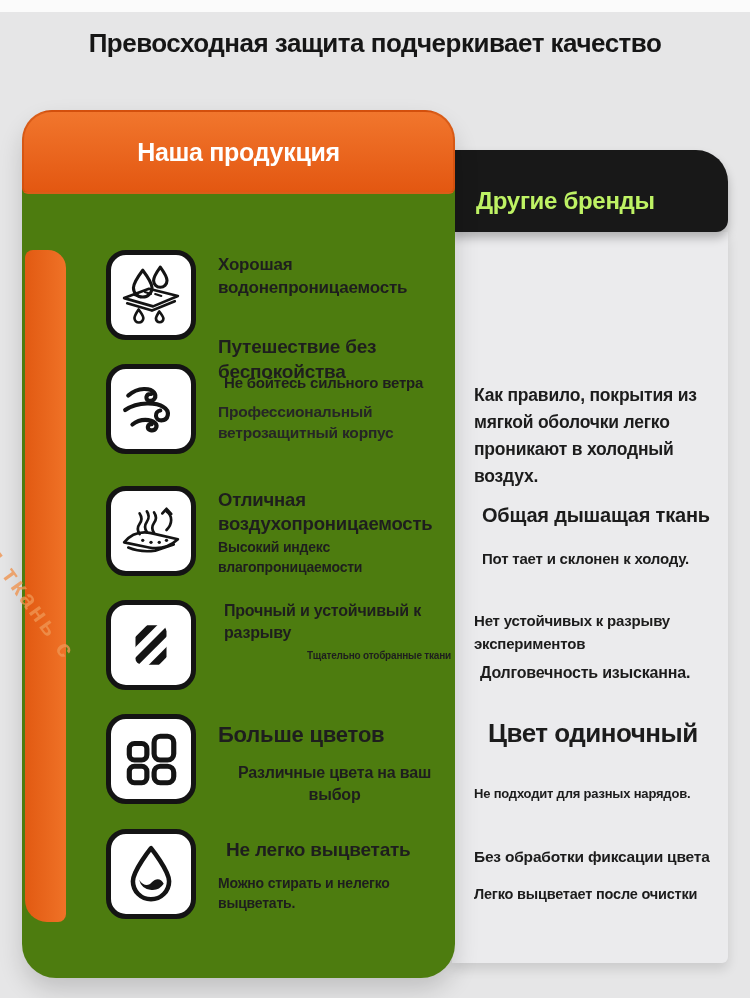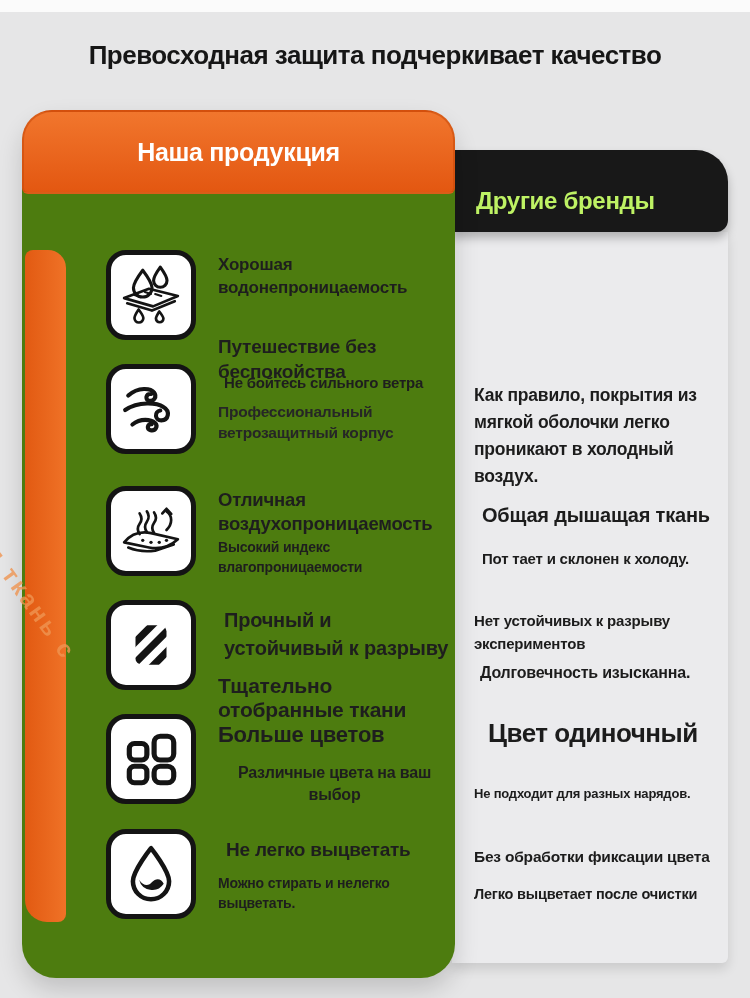--- a/index.html
+++ b/index.html
@@ -1,20 +1,20 @@
 <!DOCTYPE html>
 <html><head>
 <meta charset="utf-8">
 <style>
   html,body{margin:0;padding:0;}
   body{font-family:"Liberation Sans",sans-serif;background:#d9d9d9;}
   .stage{position:relative;width:750px;height:998px;background:#e6e6e7;overflow:hidden;}
   .top-strip{position:absolute;left:0;top:0;width:100%;height:12px;background:#fbfbfb;}
   .page-title{position:absolute;left:0;top:28px;width:100%;text-align:center;
-    font-size:26px;font-weight:bold;color:#161616;letter-spacing:-0.5px;margin-top:12px;}
+    font-size:26px;font-weight:bold;color:#161616;letter-spacing:-0.5px;}
 
   
   .right-panel{position:absolute;left:452px;top:150px;width:276px;height:813px;z-index:1;}
   .right-header{position:absolute;left:0;top:0;width:100%;height:82px;background:#181818;
     border-radius:0 32px 12px 0;display:flex;align-items:center;
     box-shadow:0 6px 10px rgba(0,0,0,.25);}
   .right-header span{color:#bef264;font-size:24px;font-weight:bold;padding-left:24px;letter-spacing:-0.3px;margin-top:20px;}
   .right-body{position:absolute;left:0;top:82px;width:100%;height:731px;background:#ebebed;
     border-radius:0 0 6px 0;box-shadow:0 6px 12px rgba(0,0,0,.12);}
   .rblock{position:absolute;left:22px;width:238px;font-weight:bold;color:#1c1c1c;letter-spacing:-0.2px;}
@@ -47,22 +47,22 @@
   .icon-box svg{display:block;}
   .row-text{margin-left:22px;width:236px;color:#1e1e1e;font-weight:bold;letter-spacing:-0.2px;}
   .rt-title{display:block;}
   .rt-sub{display:block;}
   .row1 .rt-title{font-size:17px;line-height:1.35;margin-top:4px;}
   .row1 .rt-sub{font-size:19px;line-height:1.3;margin-top:35px;}
   .row2 .rt-title{font-size:15px;line-height:1.45;margin-top:8px;padding-left:6px;}
   .row2 .rt-sub{font-size:15.5px;line-height:1.35;margin-top:8px;color:#262626;}
   .row3 .rt-title{font-size:18.5px;line-height:1.3;margin-top:2px;}
   .row3 .rt-sub{font-size:14px;line-height:1.4;margin-top:2px;}
-  .row4 .rt-title{font-size:20px;line-height:1.4;margin-top:6px;padding-left:6px;}
-  .row4 .rt-sub{font-size:21px;margin-top:12px;}
+  .row4 .rt-title{font-size:16px;line-height:1.4;margin-top:0;padding-left:6px;}
+  .row4 .rt-sub{font-size:10px;margin-top:5px;text-align:right;}
   .row5 .rt-title{font-size:22px;margin-top:8px;}
   .row5 .rt-sub{font-size:16px;line-height:1.4;margin-top:14px;text-align:center;}
   .row6 .rt-title{font-size:19px;margin-top:10px;padding-left:8px;}
   .row6 .rt-sub{font-size:14px;line-height:1.45;margin-top:12px;}
 
   .watermark{position:absolute;left:-48px;top:470px;z-index:3;pointer-events:none;
     transform:rotate(54deg);transform-origin:left top;
     font-size:24px;font-weight:bold;letter-spacing:3px;color:#ef9552;opacity:.8;}
 </style>
 </head>

